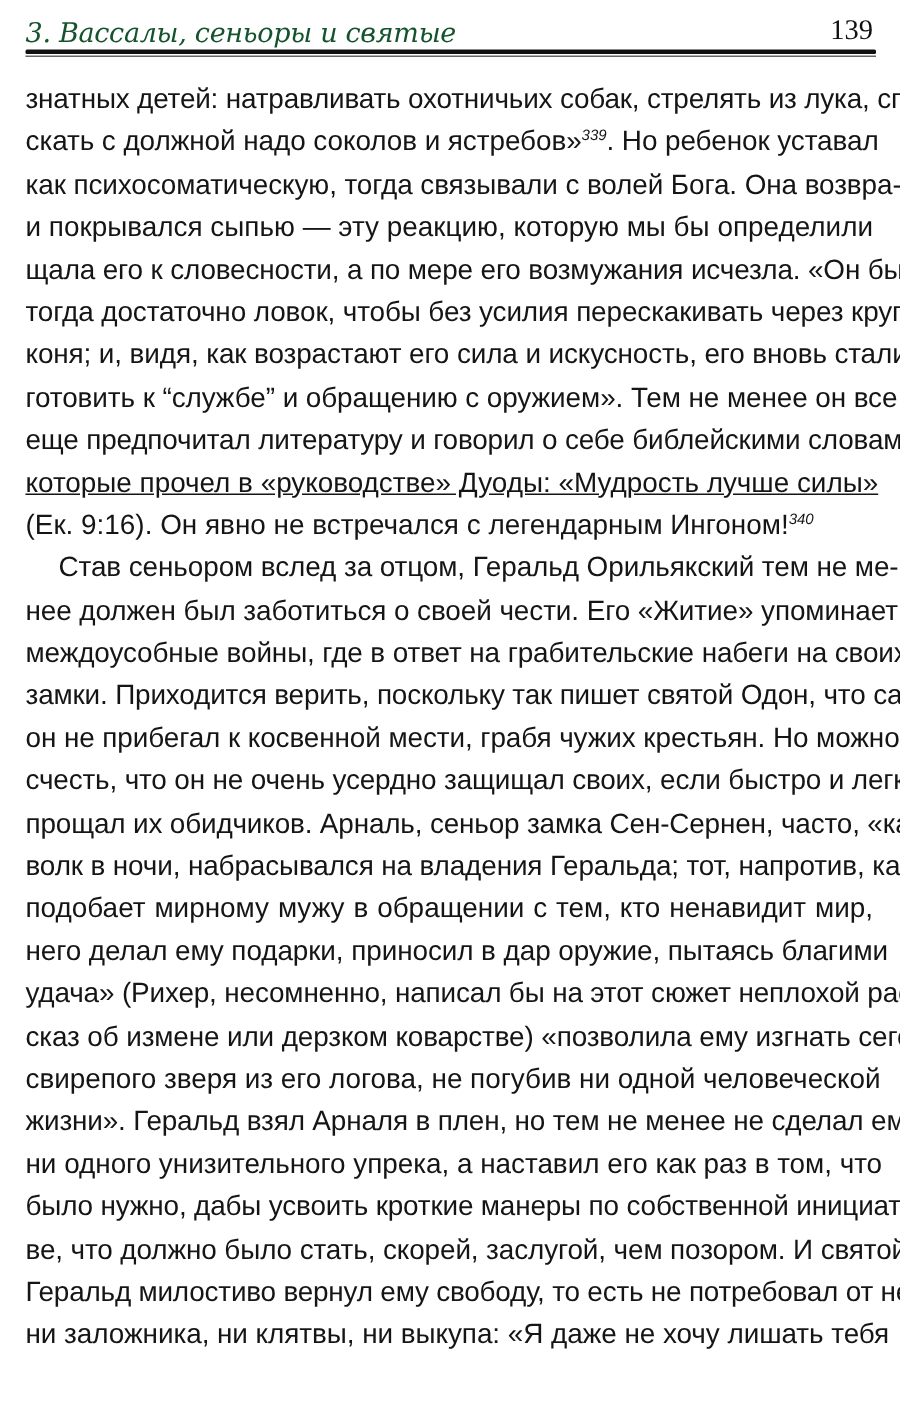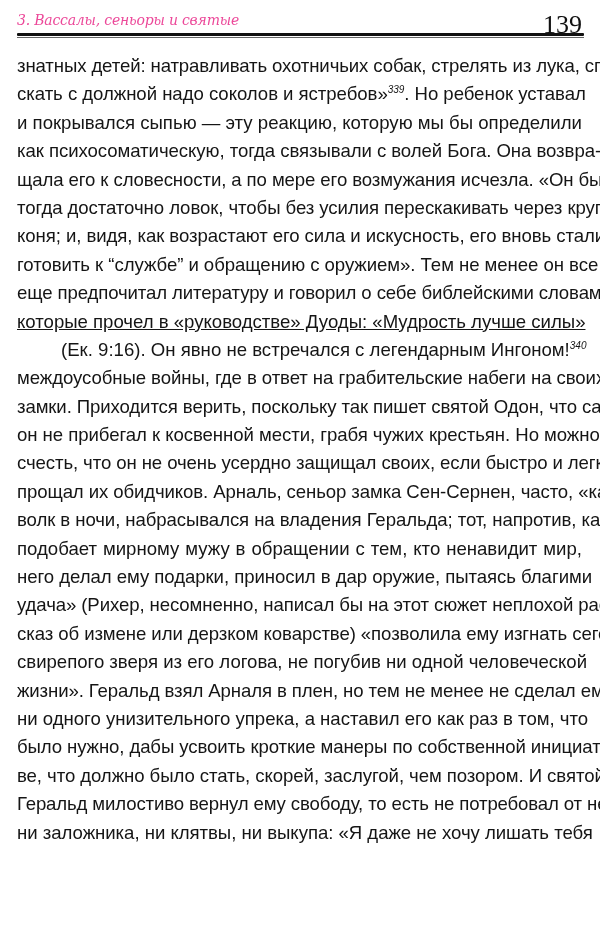--- a/index.html
+++ b/index.html
@@ -20,30 +20,30 @@
       top: 8px;
       width: 567px;
       height: 30px;
     }
     .running-title {
       position: absolute;
       left: 0;
       top: 4px;
       font-family: "DejaVu Serif", serif;
       font-style: italic;
-      font-size: 14px;
+      font-size: 18px;
       letter-spacing: -0.2px;
-      color: #ec4899;
+      color: #14532d;
     }
     .page-number {
       position: absolute;
       right: 2px;
       top: 2px;
       font-family: "Liberation Serif", serif;
-      font-size: 26px;
+      font-size: 19px;
       color: #111;
     }
     .header-rule {
       position: absolute;
       left: 0;
       top: 25px;
       width: 567px;
       height: 3px;
       background: #111;
       border-radius: 1px;
@@ -72,21 +72,20 @@
       text-align: justify;
       text-align-last: justify;
       height: 28.4px;
       overflow: visible;
     }
     .line.indent {
       padding-left: 22px;
     }
     .line.last {
       text-align-last: left;
-      margin-left: 44px;
     }
     sup {
       font-size: 10px;
       line-height: 0;
       vertical-align: 7px;
       font-style: italic;
     }
   </style>
 </head>
 <body>
@@ -94,29 +93,31 @@
 <div class="header">
   <span class="running-title">3. Вассалы, сеньоры и святые</span>
   <span class="page-number">139</span>
   <div class="header-rule"></div>
   <div class="header-rule-thin"></div>
 </div>
 
 <div class="body-text" id="body-text">
     <span class="line" style="display: block; width: auto; letter-spacing: -0.118033px;"><span>знатных детей: натравливать охотничьих собак, стрелять из лука, спу-</span></span>
     <span class="line" style="display: block; width: auto; letter-spacing: -0.044062px;"><span>скать с должной надо соколов и ястребов»</span><sup>339</sup><span>. Но ребенок уставал</span></span>
+    <span class="line" style="display: block; width: auto; letter-spacing: -0.062585px;"><span>как психосоматическую, тогда связывали с волей Бога. Она возвра-</span></span>
     <span class="line" style="display: block; width: auto;"><span>и покрывался сыпью — эту реакцию, которую мы бы определили</span></span>
-    <span class="line" style="display: block; width: auto; letter-spacing: -0.062585px;"><span>как психосоматическую, тогда связывали с волей Бога. Она возвра-</span></span>
     <span class="line" style="display: block; width: auto; letter-spacing: -0.0983389px;"><span>щала его к словесности, а по мере его возмужания исчезла. «Он был</span></span>
     <span class="line" style="display: block; width: auto; letter-spacing: -0.072973px;"><span>тогда достаточно ловок, чтобы без усилия перескакивать через круп</span></span>
     <span class="line" style="display: block; width: auto; letter-spacing: -0.0755481px;"><span>коня; и, видя, как возрастают его сила и искусность, его вновь стали</span></span>
     <span class="line" style="display: block; width: auto; letter-spacing: -0.0547009px;"><span>готовить к “службе” и обращению с оружием». Тем не менее он все</span></span>
     <span class="line" style="display: block; width: auto; letter-spacing: -0.110708px;"><span>еще предпочитал литературу и говорил о себе библейскими словами,</span></span>
     <span class="line" style="display: block; width: auto; letter-spacing: -0.0112478px; text-decoration: underline;"><span>которые прочел в «руководстве» Дуоды: «Мудрость лучше силы»</span></span>
     <span class="line last" style="display: block; width: auto;"><span>(Ек. 9:16). Он явно не встречался с легендарным Ингоном!</span><sup>340</sup></span>
+    <span class="line indent" style="display: block; width: auto; letter-spacing: -0.0568384px;"><span>Став сеньором вслед за отцом, Геральд Орильякский тем не ме-</span></span>
+    <span class="line" style="display: block; width: auto; letter-spacing: -0.0547009px;"><span>нее должен был заботиться о своей чести. Его «Житие» упоминает</span></span>
     <span class="line" style="display: block; width: auto; letter-spacing: -0.0755481px;"><span>междоусобные войны, где в ответ на грабительские набеги на своих</span></span>
     <span class="line" style="display: block; width: auto; letter-spacing: -0.103311px;"><span>замки. Приходится верить, поскольку так пишет святой Одон, что сам</span></span>
     <span class="line" style="display: block; width: auto; letter-spacing: -0.0599659px;"><span>он не прибегал к косвенной мести, грабя чужих крестьян. Но можно</span></span>
     <span class="line" style="display: block; width: auto; letter-spacing: -0.103311px;"><span>счесть, что он не очень усердно защищал своих, если быстро и легко</span></span>
     <span class="line" style="display: block; width: auto; letter-spacing: -0.105785px;"><span>прощал их обидчиков. Арналь, сеньор замка Сен-Сернен, часто, «как</span></span>
     <span class="line" style="display: block; width: auto; letter-spacing: -0.0857621px;"><span>волк в ночи, набрасывался на владения Геральда; тот, напротив, как</span></span>
     <span class="line" style="display: block; width: auto;"><span>подобает мирному мужу в обращении с тем, кто ненавидит мир,</span></span>
     <span class="line" style="display: block; width: auto; letter-spacing: -0.0547009px;"><span>него делал ему подарки, приносил в дар оружие, пытаясь благими</span></span>
     <span class="line" style="display: block; width: auto; letter-spacing: -0.103311px;"><span>удача» (Рихер, несомненно, написал бы на этот сюжет неплохой рас-</span></span>
     <span class="line" style="display: block; width: auto; letter-spacing: -0.0857621px;"><span>сказ об измене или дерзком коварстве) «позволила ему изгнать сего</span></span>

